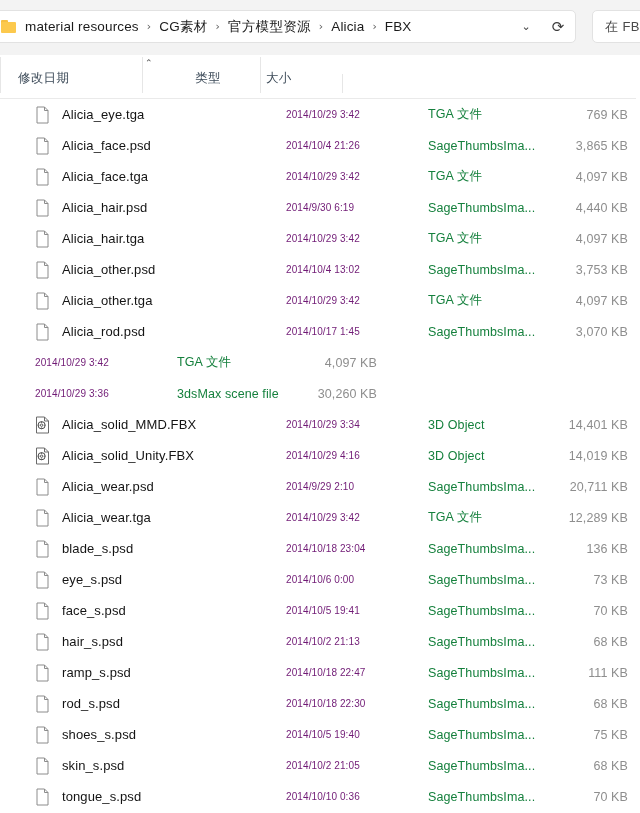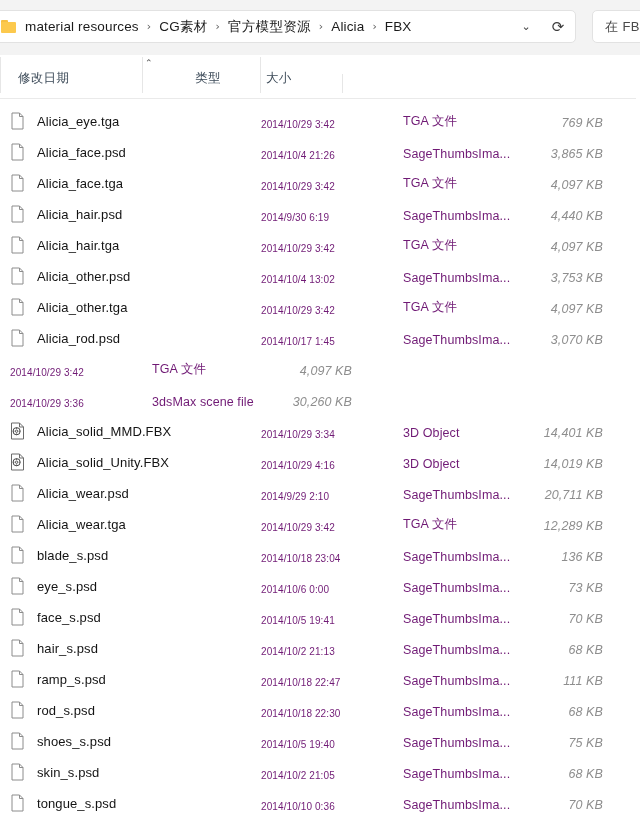--- a/index.html
+++ b/index.html
@@ -173,22 +173,23 @@
 
   
   .filelist {
     flex: 1 1 auto;
     overflow: hidden;
     background: #ffffff;
   }
   .row {
     height: 31px;
     display: flex;
-    align-items: flex-end;
-    padding-left: 10px;
+    align-items: center;
+    padding-left: 4px;
+    margin-left: 31px;
   }
   .cell-name {
     width: 251px;
     display: flex;
     align-items: center;
     overflow: hidden;
   }
   .fname {
     font-size: 13px;
     color: #141414;
@@ -198,33 +199,32 @@
   .cell-date {
     width: 142px;
     font-size: 10px;
     color: #701a75;
     white-space: nowrap;
     letter-spacing: 0.1px;
   }
   .cell-type {
     width: 118px;
     font-size: 12.5px;
-    color: #701a75;
+    color: #15803d;
     white-space: nowrap;
     overflow: hidden;
     letter-spacing: 0.1px;
   }
   .cell-size {
     width: 82px;
     font-size: 12.5px;
     color: #8e8e8e;
     text-align: right;
     white-space: nowrap;
     letter-spacing: 0.1px;
-    font-style: italic;
   }
 
   
   .icon {
     width: 16px;
     height: 18px;
     flex: 0 0 16px;
     margin-right: 11px;
     position: relative;
   }

